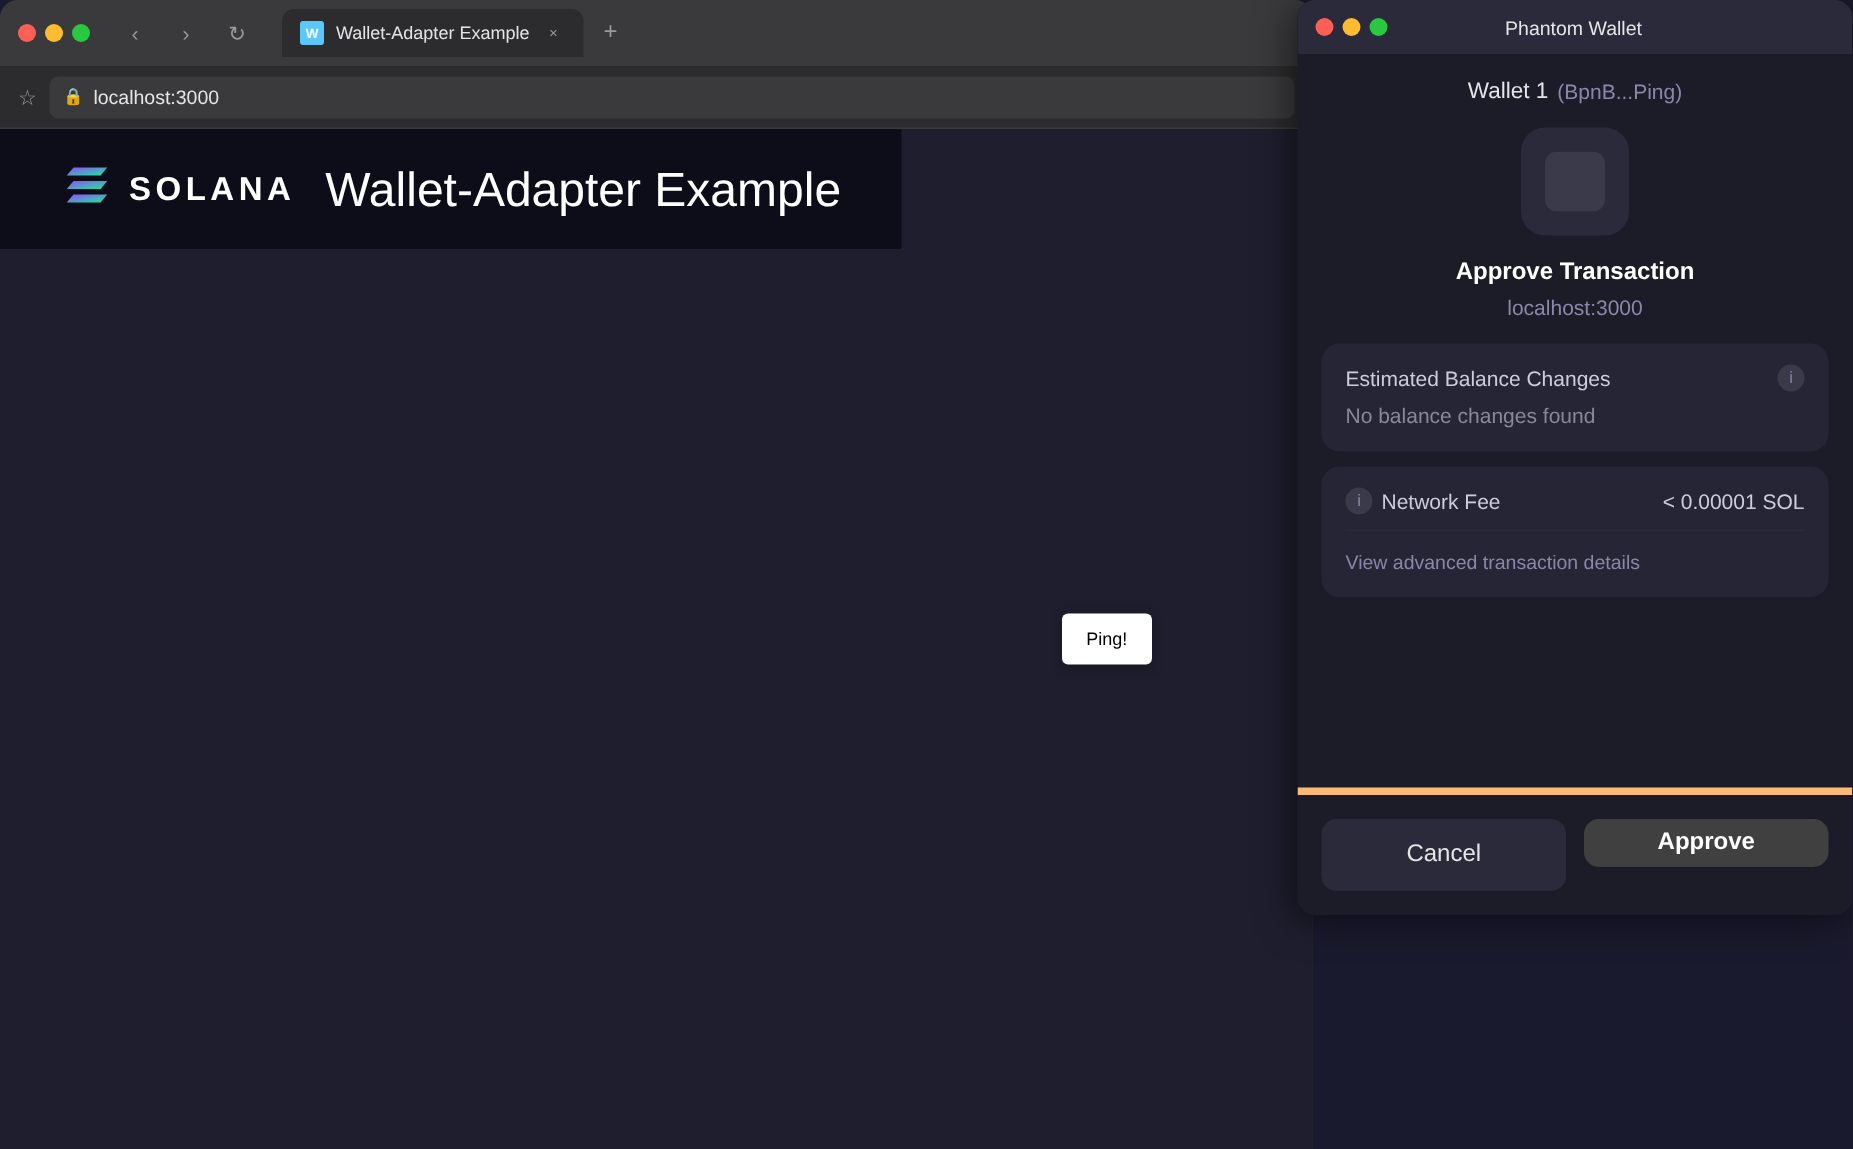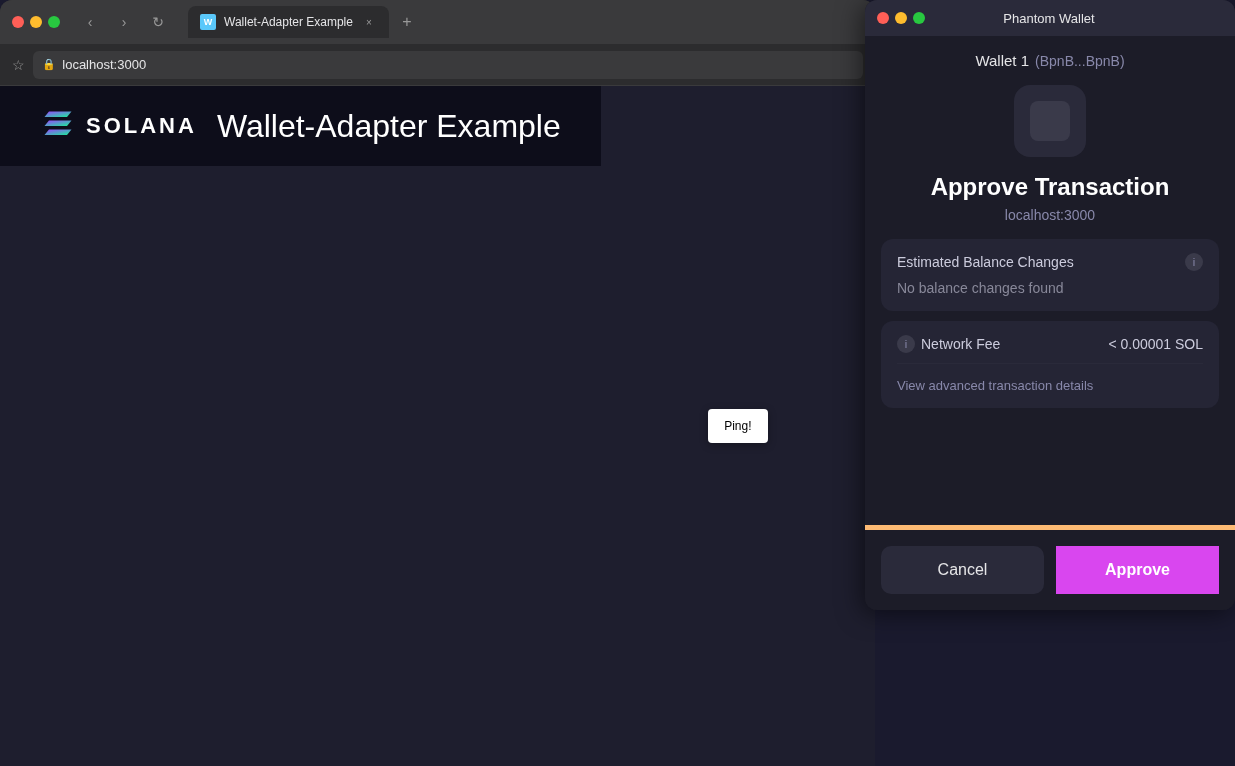--- a/index.html
+++ b/index.html
@@ -316,21 +316,21 @@
       height: 72px;
       background: #2a2a3a;
       border-radius: 16px;
       margin-bottom: 16px;
       display: flex;
       align-items: center;
       justify-content: center;
     }
 
     .approve-title {
-      font-size: 24px;
+      font-size: 16px;
       font-weight: 600;
       color: #ffffff;
       margin-bottom: 6px;
     }
 
     .approve-origin {
       font-size: 14px;
       color: #8888aa;
       margin-bottom: 16px;
     }
@@ -430,24 +430,24 @@
       border: none;
       border-radius: 10px;
       color: #e5e5e7;
       font-size: 16px;
       font-weight: 500;
       cursor: pointer;
     }
 
     .approve-btn {
       flex: 1;
-      height: 48px;
-      background: #d946ef;
+      height: 32px;
+      background: #404040;
       border: none;
-      border-radius: 0;
+      border-radius: 10px;
       color: #ffffff;
       font-size: 16px;
       font-weight: 600;
       cursor: pointer;
     }
 
     
     .card-divider {
       width: 100%;
       height: 1px;
@@ -529,21 +529,21 @@
       <div class="traffic-light maximize"></div>
     </div>
     <span class="phantom-title">Phantom Wallet</span>
     <div class="phantom-spacer"></div>
   </div>
 
   <div class="phantom-content">
 
     <div class="wallet-info">
       <span class="wallet-name">Wallet 1</span>
-      <span class="wallet-address">(BpnB...BpnB)</span>
+      <span class="wallet-address">(BpnB...Ping)</span>
     </div>
 
     <div class="app-icon-container">
       <svg width="40" height="40" viewBox="0 0 40 40">
         <rect width="40" height="40" rx="8" fill="#3a3a4a"></rect>
       </svg>
     </div>
 
     <span class="approve-title">Approve Transaction</span>
     <span class="approve-origin">localhost:3000</span>

